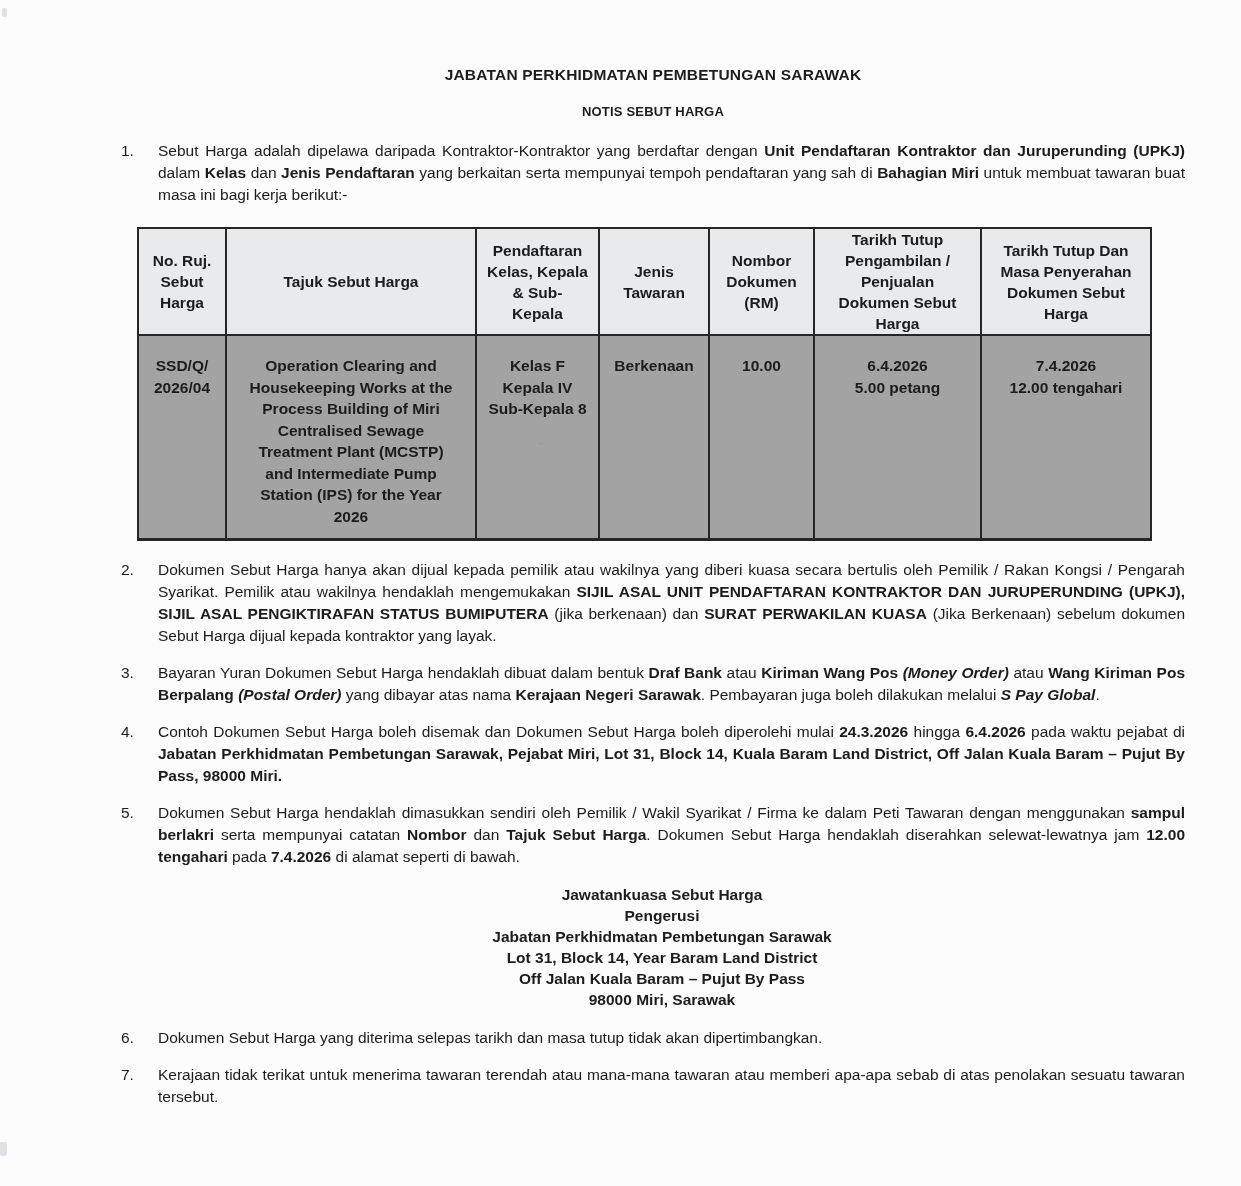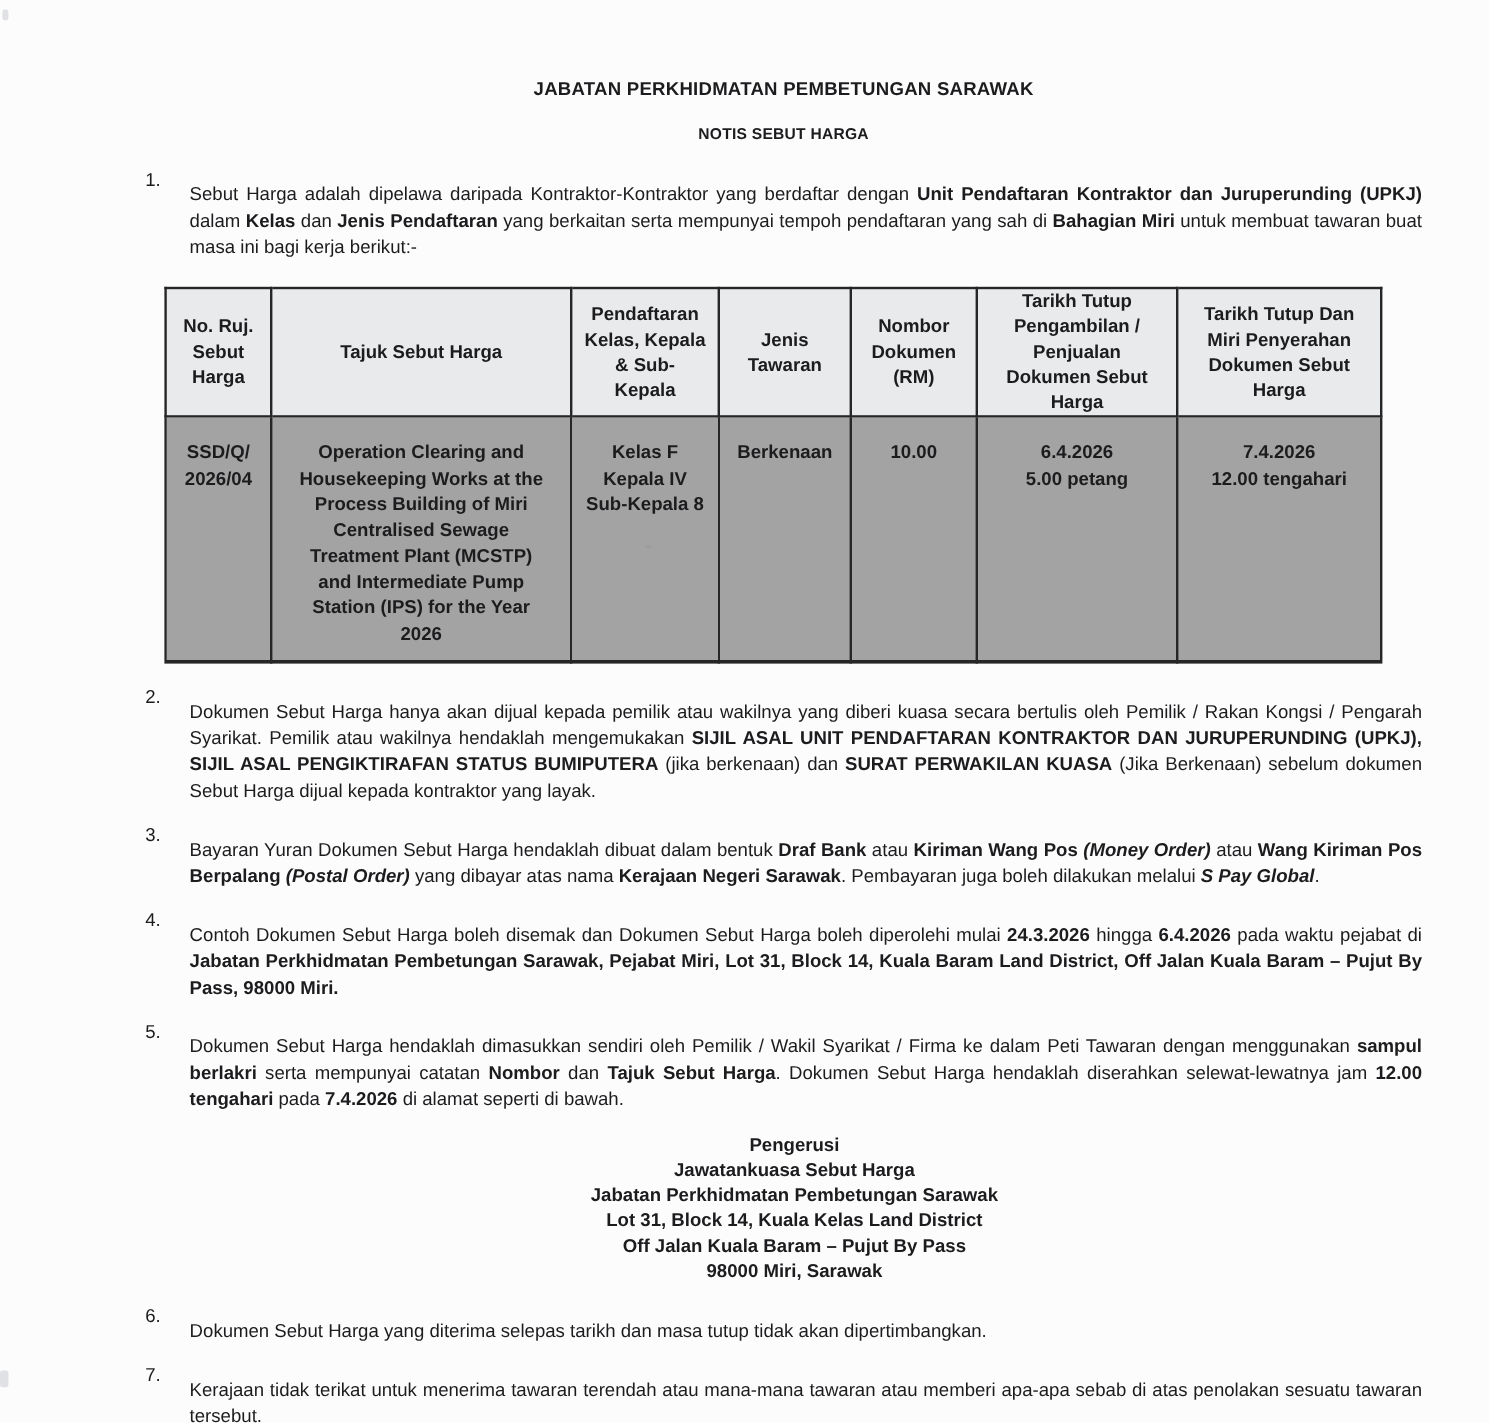--- a/index.html
+++ b/index.html
@@ -43,21 +43,20 @@
     line-height: 22px;
     margin: 0 0 15px 0;
   }
   .clause .num {
     flex: 0 0 37px;
     font-weight: normal;
   }
   .clause .txt {
     flex: 1;
     text-align: justify;
-    margin-top: 12px;
   }
   .b { font-weight: bold; }
   .i { font-style: italic; }
 
   table.tender-table {
     table-layout: fixed;
     border-collapse: collapse;
     width: 1013px;
     margin: 21px 0 18px 16px;
     border: 2px solid #262626;
@@ -158,21 +157,21 @@
 Tawaran</th>
           <th>Nombor
 Dokumen
 (RM)</th>
           <th>Tarikh Tutup
 Pengambilan /
 Penjualan
 Dokumen Sebut
 Harga</th>
           <th>Tarikh Tutup Dan
-Miri Penyerahan
+Masa Penyerahan
 Dokumen Sebut
 Harga</th>
         </tr>
       </thead>
       <tbody>
         <tr>
           <td>SSD/Q/
 2026/04</td>
           <td>Operation Clearing and
 Housekeeping Works at the
@@ -209,24 +208,24 @@
       <span class="num">4.</span>
       <div class="txt"><span>Contoh Dokumen Sebut Harga boleh disemak dan Dokumen Sebut Harga boleh diperolehi mulai </span><span class="b">24.3.2026</span><span> hingga </span><span class="b">6.4.2026</span><span> pada waktu pejabat di </span><span class="b">Jabatan Perkhidmatan Pembetungan Sarawak, Pejabat Miri, Lot 31, Block 14, Kuala Baram Land District, Off Jalan Kuala Baram – Pujut By Pass, 98000 Miri.</span></div>
     </div>
 
     <div class="clause">
       <span class="num">5.</span>
       <div class="txt"><span>Dokumen Sebut Harga hendaklah dimasukkan sendiri oleh Pemilik / Wakil Syarikat / Firma ke dalam Peti Tawaran dengan menggunakan </span><span class="b">sampul berlakri</span><span> serta mempunyai catatan </span><span class="b">Nombor</span><span> dan </span><span class="b">Tajuk Sebut Harga</span><span>. Dokumen Sebut Harga hendaklah diserahkan selewat-lewatnya jam </span><span class="b">12.00 tengahari</span><span> pada </span><span class="b">7.4.2026</span><span> di alamat seperti di bawah.</span></div>
     </div>
 
     <div class="address">
+      <div>Jawatankuasa Sebut Harga</div>
       <div>Pengerusi</div>
-      <div>Jawatankuasa Sebut Harga</div>
       <div>Jabatan Perkhidmatan Pembetungan Sarawak</div>
-      <div>Lot 31, Block 14, Kuala Kelas Land District</div>
+      <div>Lot 31, Block 14, Year Baram Land District</div>
       <div>Off Jalan Kuala Baram – Pujut By Pass</div>
       <div>98000 Miri, Sarawak</div>
     </div>
 
     <div class="clause">
       <span class="num">6.</span>
       <div class="txt"><span>Dokumen Sebut Harga yang diterima selepas tarikh dan masa tutup tidak akan dipertimbangkan.</span></div>
     </div>
 
     <div class="clause">

